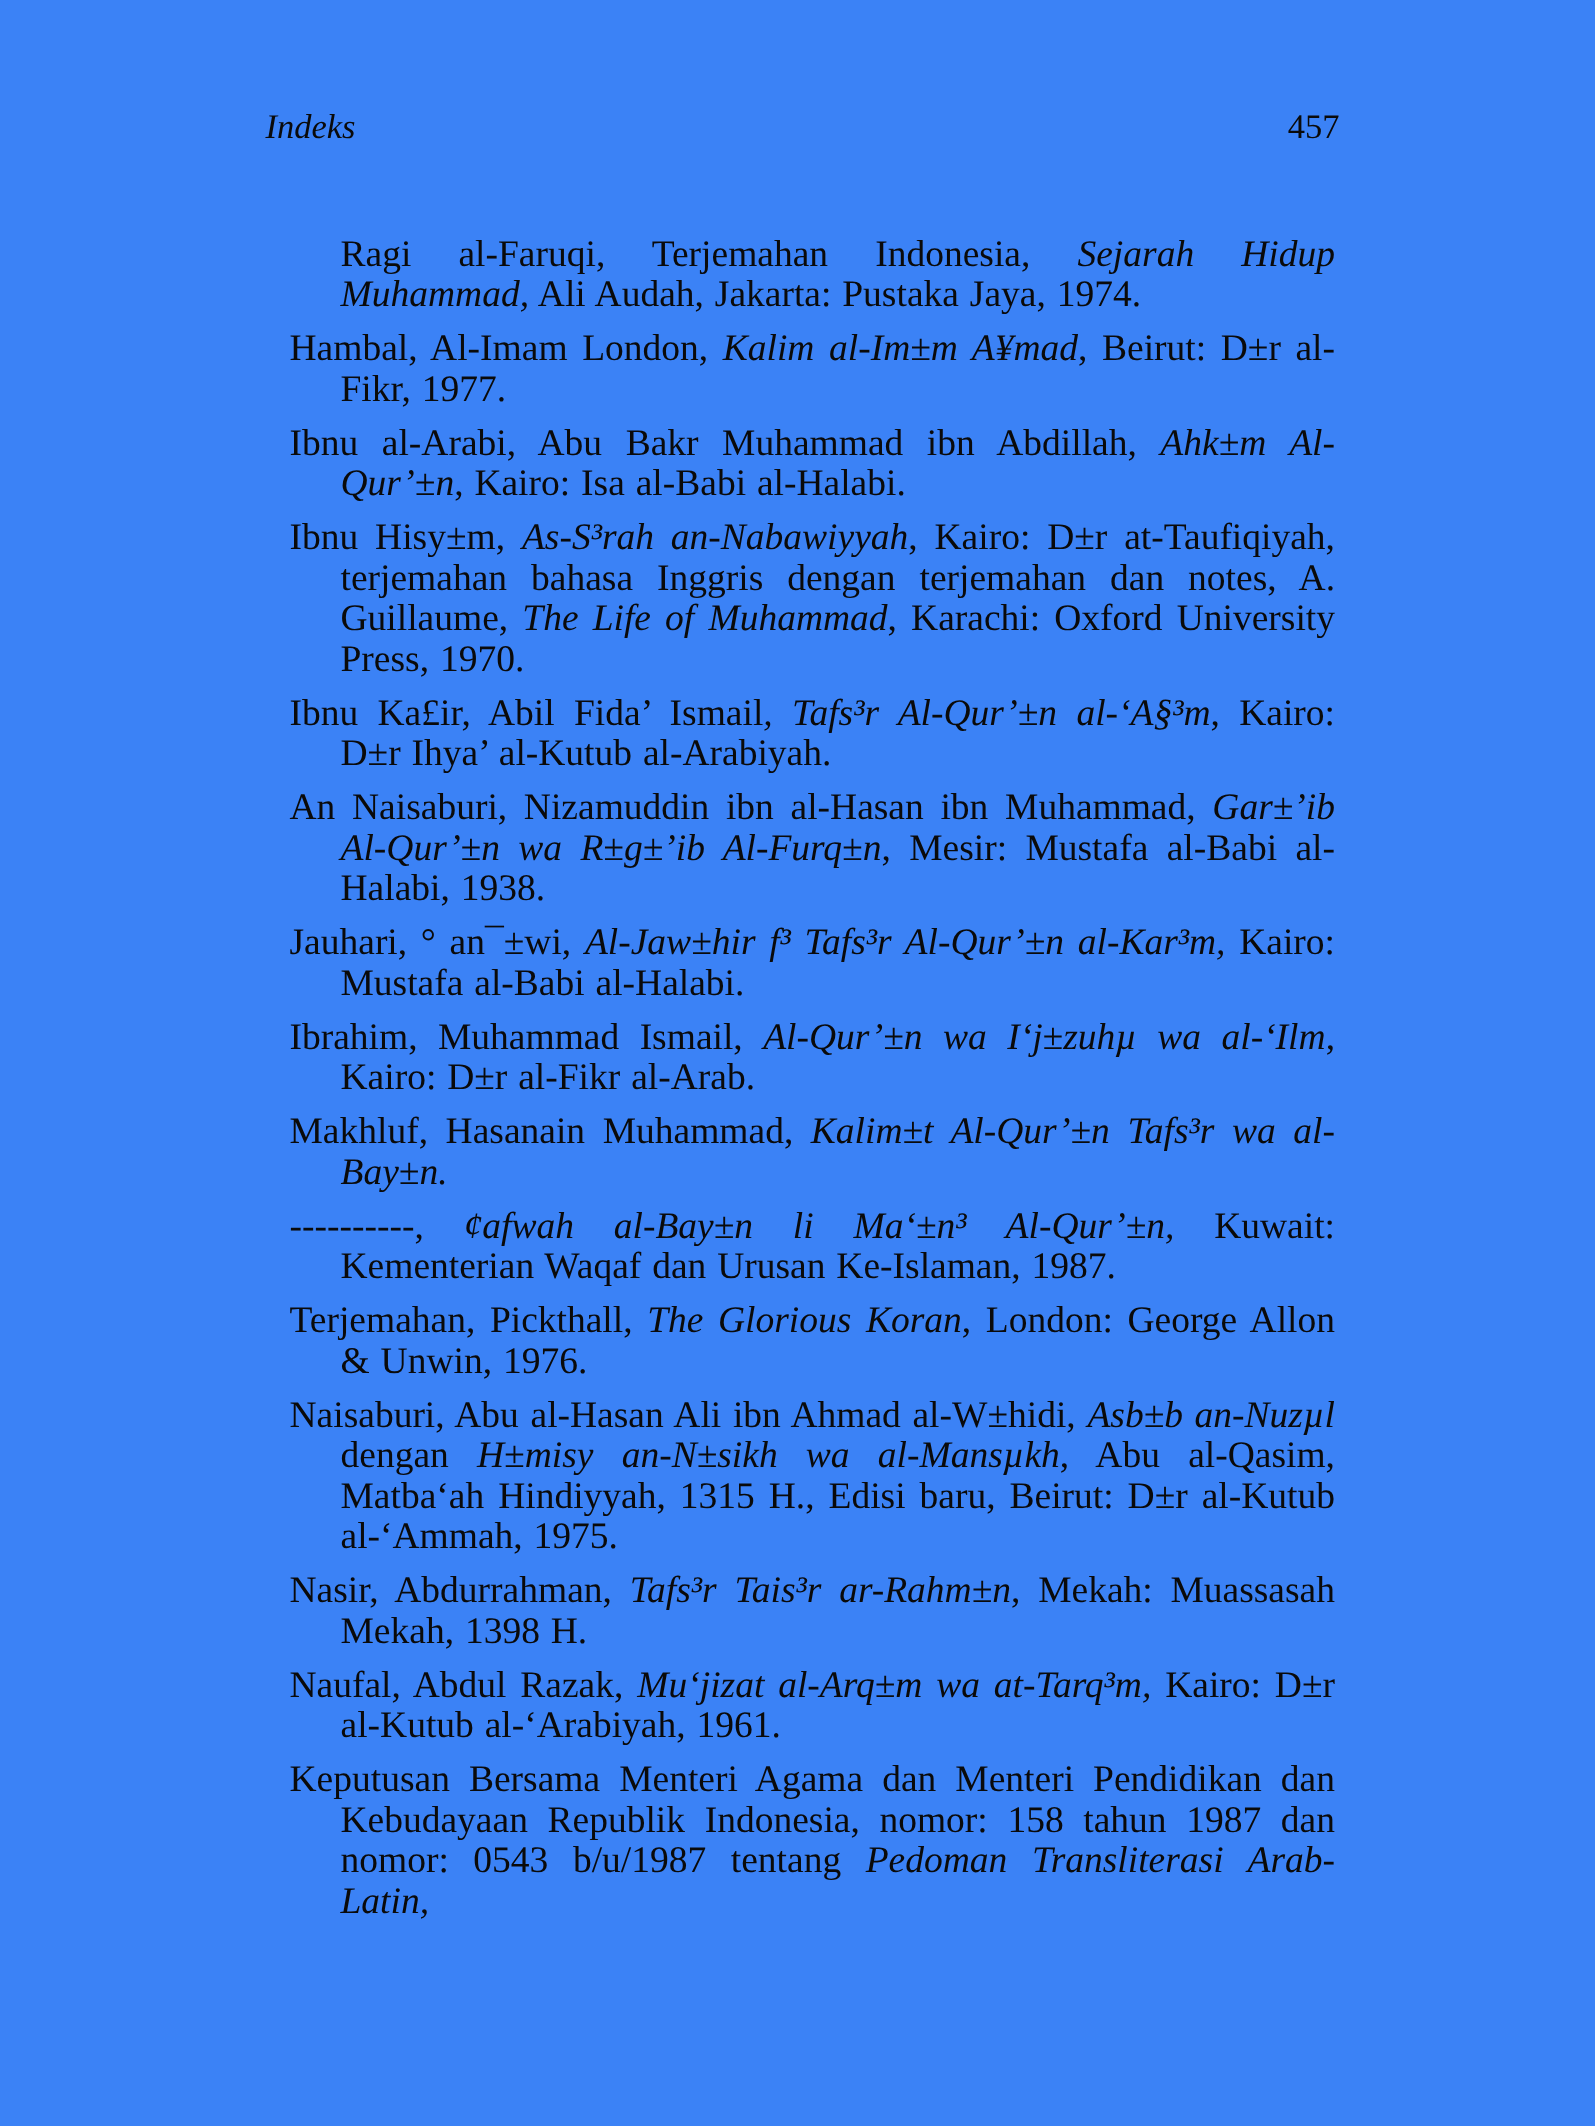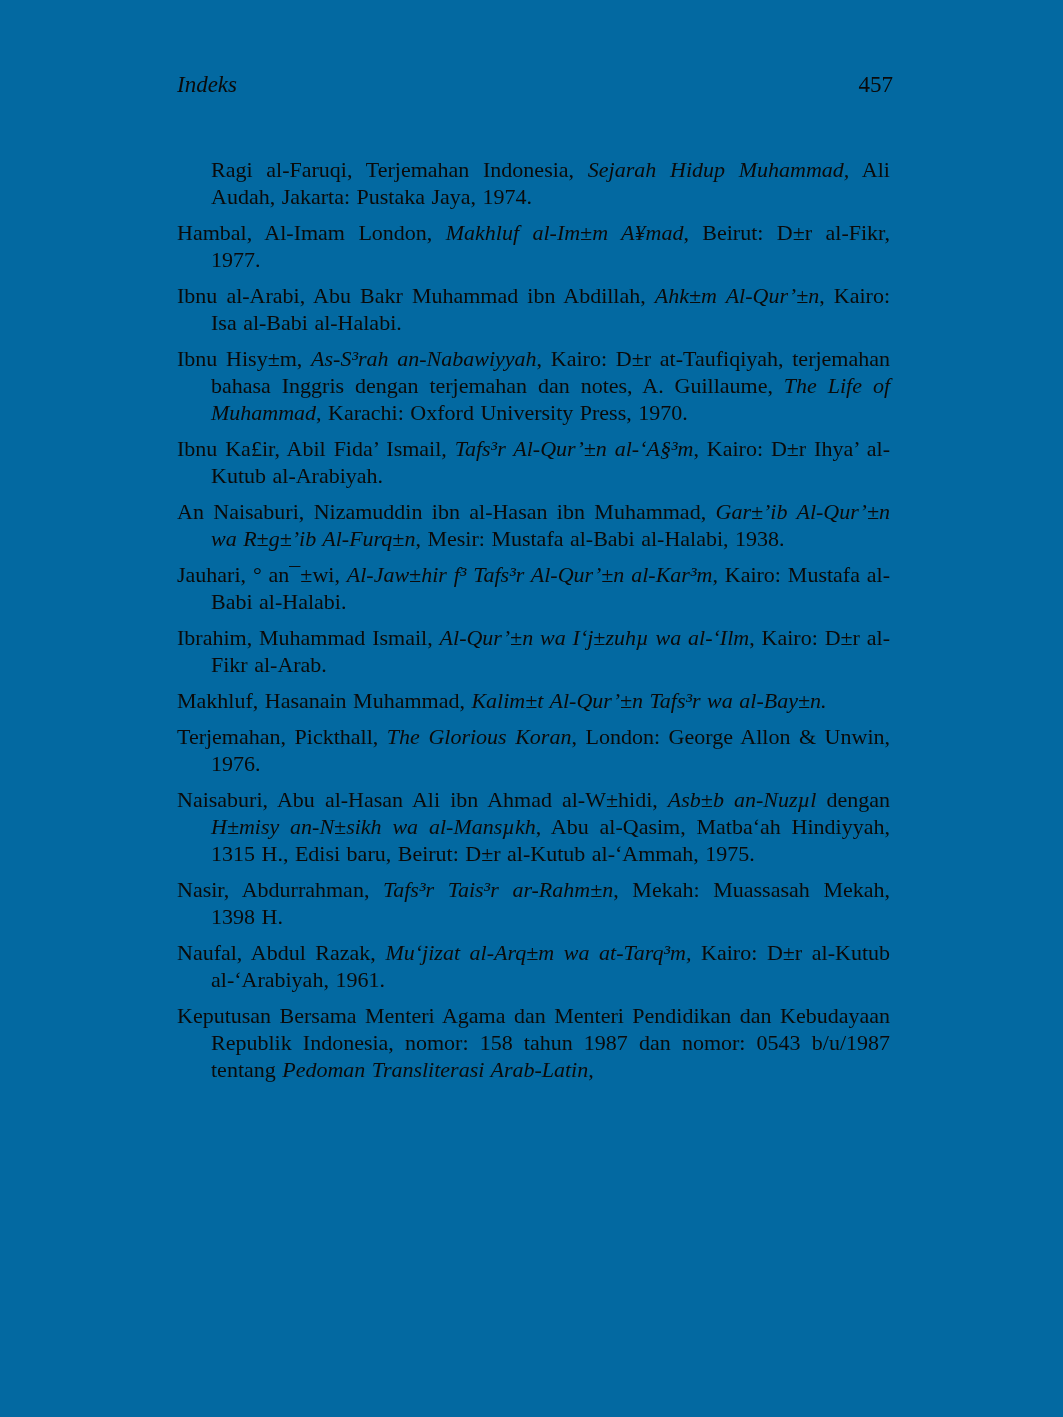--- a/index.html
+++ b/index.html
@@ -4,21 +4,21 @@
 <style>
   html, body {
     margin: 0;
     padding: 0;
     background: #ffffff;
   }
   .page {
     position: relative;
     width: 1063px;
     height: 1417px;
-    background: #0369a1;
+    background: #3b82f6;
     overflow: hidden;
     font-family: "Liberation Serif", "DejaVu Serif", serif;
     color: #0a0a0a;
   }
   .running-header {
     position: absolute;
     top: 72px;
     left: 177px;
     width: 716px;
     display: flex;
@@ -32,24 +32,24 @@
   .running-header .page-number {
     font-style: normal;
   }
   .bib-list {
     position: absolute;
     top: 156px;
     left: 177px;
     width: 713px;
   }
   .entry {
-    margin: 0 0 9px 0;
+    margin: 0 0 9px 16px;
     padding-left: 34px;
     text-indent: -34px;
-    font-size: 22px;
+    font-size: 25px;
     line-height: 27px;
     text-align: justify;
     word-spacing: 1px;
   }
   .entry.continuation {
     text-indent: 0;
   }
   .entry i {
     font-style: italic;
   }
@@ -60,28 +60,29 @@
 <div class="page">
 
   <div class="running-header">
     <span class="book-section">Indeks</span>
     <span class="page-number">457</span>
   </div>
 
   <div class="bib-list">
 
   <p class="entry continuation"><span>Ragi al-Faruqi, Terjemahan Indonesia, </span><i>Sejarah Hidup Muhammad,</i><span> Ali Audah, Jakarta: Pustaka Jaya, 1974.</span></p>
-      <p class="entry"><span>Hambal, Al-Imam London, </span><i>Makhluf al-Im±m A¥mad</i><span>, Beirut: D±r al-Fikr, 1977.</span></p>
+      <p class="entry"><span>Hambal, Al-Imam London, </span><i>Kalim al-Im±m A¥mad</i><span>, Beirut: D±r al-Fikr, 1977.</span></p>
       <p class="entry"><span>Ibnu al-Arabi, Abu Bakr Muhammad ibn Abdillah, </span><i>Ahk±m Al-Qur’±n</i><span>, Kairo: Isa al-Babi al-Halabi.</span></p>
       <p class="entry"><span>Ibnu Hisy±m, </span><i>As-S³rah an-Nabawiyyah</i><span>, Kairo: D±r at-Taufiqiyah, terjemahan bahasa Inggris dengan terjemahan dan notes, A. Guillaume, </span><i>The Life of Muhammad</i><span>, Karachi: Oxford University Press, 1970.</span></p>
       <p class="entry"><span>Ibnu Ka£ir, Abil Fida’ Ismail</span><i>, Tafs³r Al-Qur’±n al-‘A§³m</i><span>, Kairo: D±r Ihya’ al-Kutub al-Arabiyah.</span></p>
       <p class="entry"><span>An Naisaburi, Nizamuddin ibn al-Hasan ibn Muhammad, </span><i>Gar±’ib Al-Qur’±n wa R±g±’ib Al-Furq±n</i><span>, Mesir: Mustafa al-Babi al-Halabi, 1938.</span></p>
       <p class="entry"><span>Jauhari, ° an¯±wi, </span><i>Al-Jaw±hir f³ Tafs³r Al-Qur’±n al-Kar³m,</i><span> Kairo: Mustafa al-Babi al-Halabi.</span></p>
       <p class="entry"><span>Ibrahim, Muhammad Ismail, </span><i>Al-Qur’±n wa I‘j±zuhµ wa al-‘Ilm</i><span>, Kairo: D±r al-Fikr al-Arab.</span></p>
       <p class="entry"><span>Makhluf, Hasanain Muhammad, </span><i>Kalim±t Al-Qur’±n Tafs³r wa al-Bay±n.</i></p>
+      <p class="entry"><span>----------, </span><i>¢afwah al-Bay±n li Ma‘±n³ Al-Qur’±n,</i><span> Kuwait: Kementerian Waqaf dan Urusan Ke-Islaman, 1987.</span></p>
       <p class="entry"><span>Terjemahan, Pickthall, </span><i>The Glorious Koran</i><span>, London: George Allon &amp; Unwin, 1976.</span></p>
       <p class="entry"><span>Naisaburi, Abu al-Hasan Ali ibn Ahmad al-W±hidi, </span><i>Asb±b an-Nuzµl</i><span> dengan </span><i>H±misy an-N±sikh wa al-Mansµkh</i><span>, Abu al-Qasim, Matba‘ah Hindiyyah, 1315 H., Edisi baru, Beirut: D±r al-Kutub al-‘Ammah, 1975.</span></p>
       <p class="entry"><span>Nasir, Abdurrahman, </span><i>Tafs³r Tais³r ar-Rahm±n</i><span>, Mekah: Muassasah Mekah, 1398 H.</span></p>
       <p class="entry"><span>Naufal, Abdul Razak, </span><i>Mu‘jizat al-Arq±m wa at-Tarq³m,</i><span> Kairo: D±r al-Kutub al-‘Arabiyah, 1961.</span></p>
       <p class="entry"><span>Keputusan Bersama Menteri Agama dan Menteri Pendidikan dan Kebudayaan Republik Indonesia, nomor: 158 tahun 1987 dan nomor: 0543 b/u/1987 tentang </span><i>Pedoman Transliterasi Arab-Latin,</i></p>
     </div>
 
 </div>
 
 </body></html>

